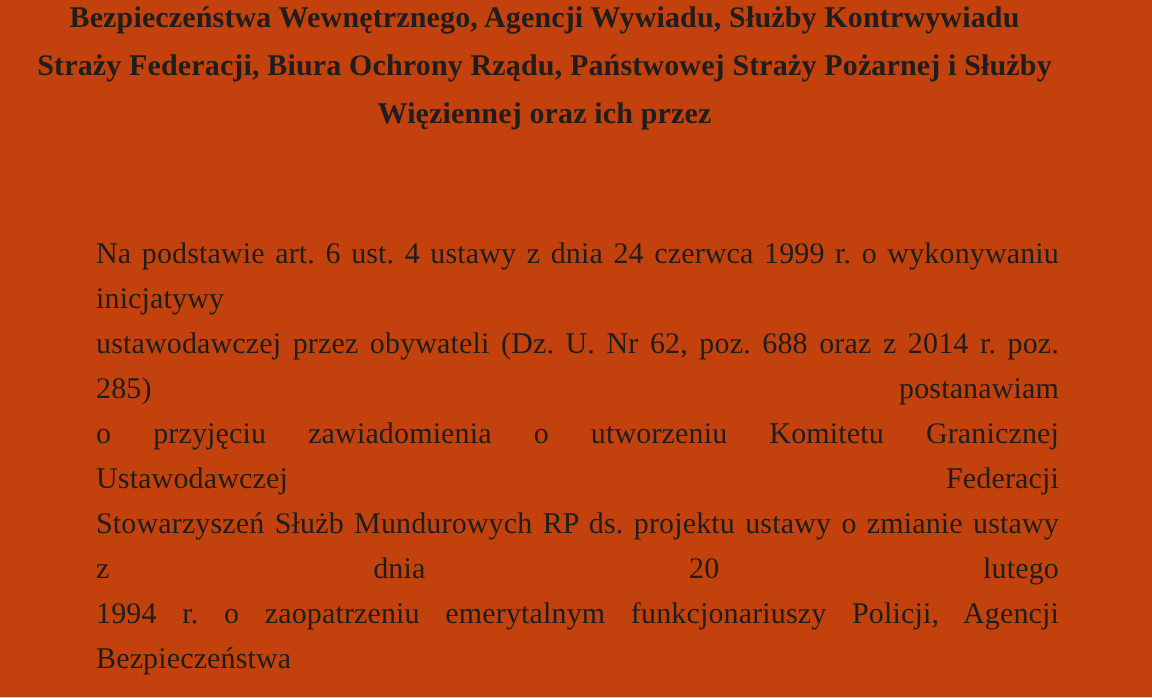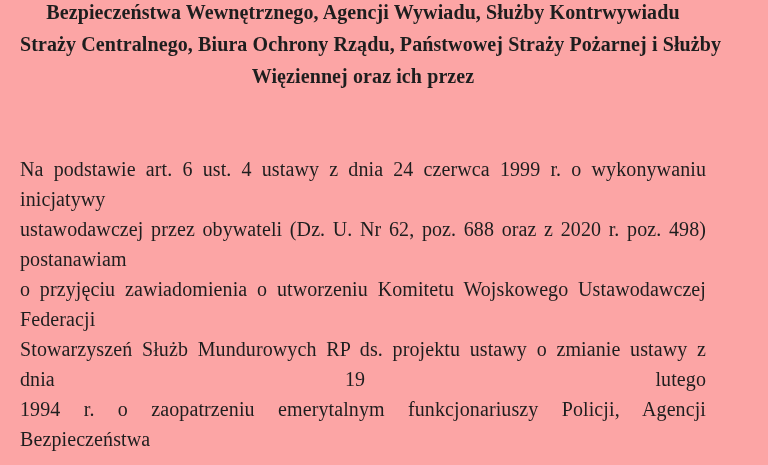--- a/index.html
+++ b/index.html
@@ -4,21 +4,21 @@
 <style>
   html, body {
     margin: 0;
     padding: 0;
     background: #ffffff;
   }
   .page {
     position: relative;
     width: 768px;
     height: 465px;
-    background: #fca5a5;
+    background: #c2410c;
     overflow: hidden;
     font-family: "Liberation Serif", "DejaVu Serif", serif;
     color: #1e1e1e;
     filter: blur(0.24px);
   }
   .content {
     position: absolute;
     top: 0;
     left: 20px;
     width: 686px;
@@ -36,42 +36,43 @@
   }
   .bodytext {
     margin-top: 62px;
     font-size: 20px;
     line-height: 30px;
     letter-spacing: 0.1px;
     word-spacing: 1px;
   }
   .b-line {
     white-space: normal;
+    margin-left: 44px;
   }
   .b-line.justified {
     text-align: justify;
     text-align-last: justify;
     -moz-text-align-last: justify;
   }
 </style>
 </head>
 <body>
 
 <div class="page">
   <div class="content">
 
     <div class="heading">
       <div class="h-line">Bezpieczeństwa Wewnętrznego, Agencji Wywiadu, Służby Kontrwywiadu</div>
-      <div class="h-line">Straży Centralnego, Biura Ochrony Rządu, Państwowej Straży Pożarnej i Służby</div>
+      <div class="h-line">Straży Federacji, Biura Ochrony Rządu, Państwowej Straży Pożarnej i Służby</div>
       <div class="h-line">Więziennej oraz ich przez</div>
     </div>
 
     <div class="bodytext">
       <div class="b-line justified">Na podstawie art. 6 ust. 4 ustawy z dnia 24 czerwca 1999 r. o wykonywaniu inicjatywy</div>
-      <div class="b-line justified">ustawodawczej przez obywateli (Dz. U. Nr 62, poz. 688 oraz z 2020 r. poz. 498) postanawiam</div>
-      <div class="b-line justified">o przyjęciu zawiadomienia o utworzeniu Komitetu Wojskowego Ustawodawczej Federacji</div>
-      <div class="b-line justified">Stowarzyszeń Służb Mundurowych RP ds. projektu ustawy o zmianie ustawy z dnia 19 lutego</div>
+      <div class="b-line justified">ustawodawczej przez obywateli (Dz. U. Nr 62, poz. 688 oraz z 2014 r. poz. 285) postanawiam</div>
+      <div class="b-line justified">o przyjęciu zawiadomienia o utworzeniu Komitetu Granicznej Ustawodawczej Federacji</div>
+      <div class="b-line justified">Stowarzyszeń Służb Mundurowych RP ds. projektu ustawy o zmianie ustawy z dnia 20 lutego</div>
       <div class="b-line justified">1994 r. o zaopatrzeniu emerytalnym funkcjonariuszy Policji, Agencji Bezpieczeństwa</div>
 
     </div>
 
   </div>
 </div>
 
 </body></html>

